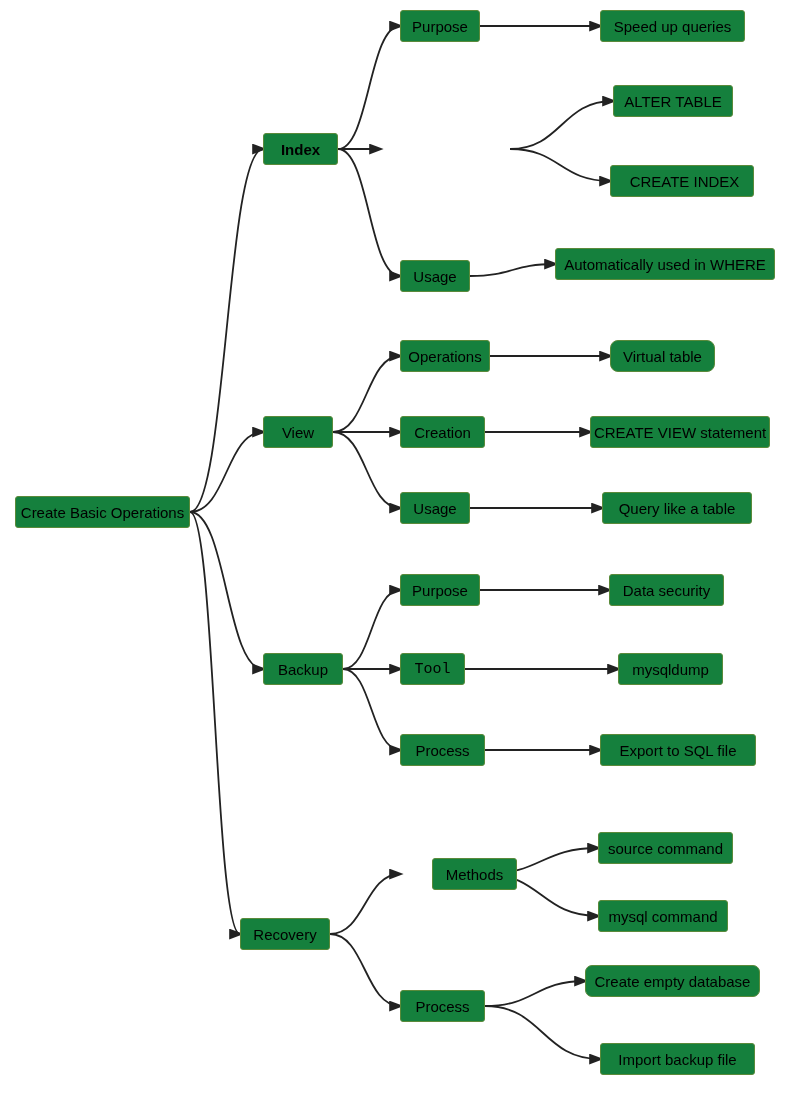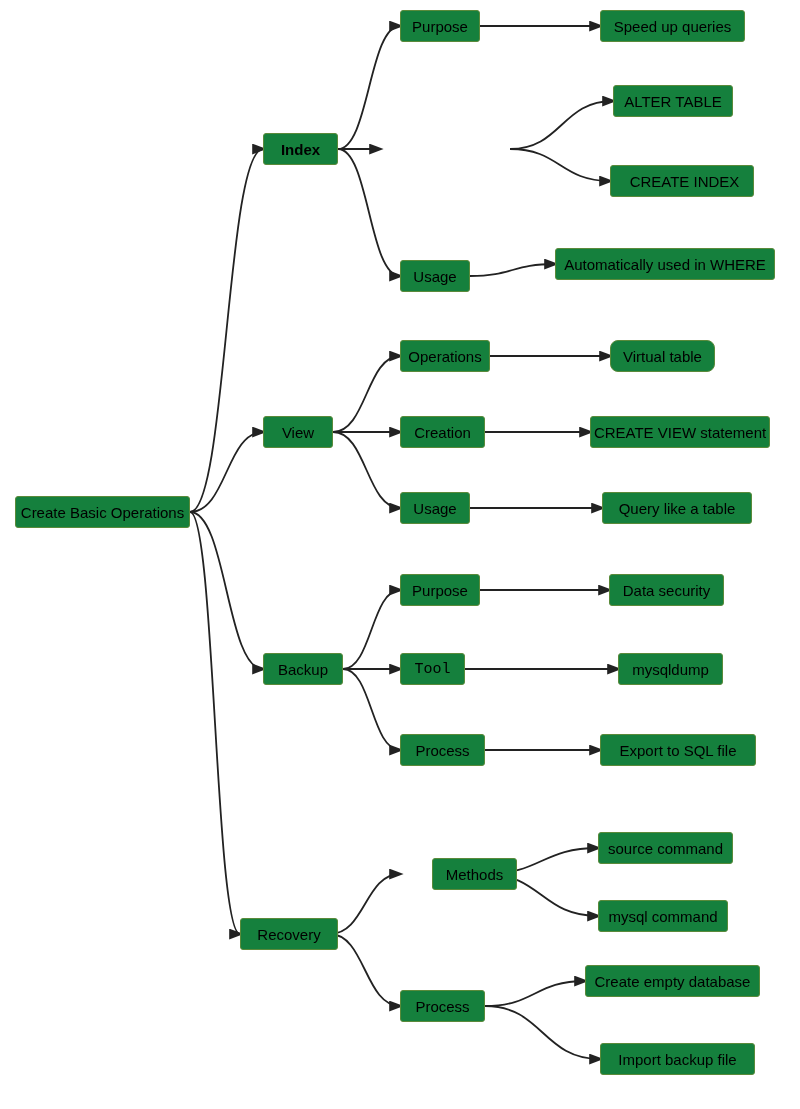--- a/index.html
+++ b/index.html
@@ -73,21 +73,21 @@
       <path d="M330,934 C365,934 365,1006 400,1006" fill="none" stroke="#222" stroke-width="1.8" marker-end="url(#arrow)"></path>
       <path d="M485,874 C541.5,874 541.5,848 598,848" fill="none" stroke="#222" stroke-width="1.8" marker-end="url(#arrow)"></path>
       <path d="M485,874 C541.5,874 541.5,916 598,916" fill="none" stroke="#222" stroke-width="1.8" marker-end="url(#arrow)"></path>
       <path d="M485,1006 C535,1006 535,981 585,981" fill="none" stroke="#222" stroke-width="1.8" marker-end="url(#arrow)"></path>
       <path d="M485,1006 C542.5,1006 542.5,1059 600,1059" fill="none" stroke="#222" stroke-width="1.8" marker-end="url(#arrow)"></path>
     </svg>
 <div class="node" style="left: 15px; top: 496px; width: 175px; height: 32px;">Create Basic Operations</div>
     <div class="node" style="left: 263px; top: 133px; width: 75px; height: 32px; font-weight: bold;">Index</div>
     <div class="node" style="left: 263px; top: 416px; width: 70px; height: 32px;">View</div>
     <div class="node" style="left: 263px; top: 653px; width: 80px; height: 32px;">Backup</div>
-    <div class="node" style="left: 240px; top: 918px; width: 98px; height: 32px;">Recovery</div>
+    <div class="node" style="left: 240px; top: 918px; width: 90px; height: 32px;">Recovery</div>
     <div class="node" style="left: 400px; top: 10px; width: 80px; height: 32px;">Purpose</div>
     <div class="node" style="left: 400px; top: 260px; width: 70px; height: 32px;">Usage</div>
     <div class="node" style="left: 600px; top: 10px; width: 145px; height: 32px;">Speed up queries</div>
     <div class="node" style="left: 613px; top: 85px; width: 120px; height: 32px;">ALTER TABLE</div>
     <div class="node" style="left: 610px; top: 165px; width: 144px; height: 32px; padding-left: 15px;">CREATE INDEX</div>
     <div class="node" style="left: 555px; top: 248px; width: 220px; height: 32px;">Automatically used in WHERE</div>
     <div class="node" style="left: 400px; top: 340px; width: 90px; height: 32px;">Operations</div>
     <div class="node" style="left: 400px; top: 416px; width: 85px; height: 32px;">Creation</div>
     <div class="node" style="left: 400px; top: 492px; width: 70px; height: 32px;">Usage</div>
     <div class="node" style="left: 610px; top: 340px; width: 105px; height: 32px; border-radius: 8px;">Virtual table</div>
@@ -96,15 +96,15 @@
     <div class="node" style="left: 400px; top: 574px; width: 80px; height: 32px;">Purpose</div>
     <div class="node" style="left: 400px; top: 653px; width: 65px; height: 32px; font-family: Liberation Mono, monospace;">Tool</div>
     <div class="node" style="left: 400px; top: 734px; width: 85px; height: 32px;">Process</div>
     <div class="node" style="left: 609px; top: 574px; width: 115px; height: 32px;">Data security</div>
     <div class="node" style="left: 618px; top: 653px; width: 105px; height: 32px;">mysqldump</div>
     <div class="node" style="left: 600px; top: 734px; width: 156px; height: 32px;">Export to SQL file</div>
     <div class="node" style="left: 400px; top: 858px; width: 85px; height: 32px; margin-left: 32px;">Methods</div>
     <div class="node" style="left: 400px; top: 990px; width: 85px; height: 32px;">Process</div>
     <div class="node" style="left: 598px; top: 900px; width: 130px; height: 32px;">mysql command</div>
     <div class="node" style="left: 598px; top: 832px; width: 135px; height: 32px;">source command</div>
-    <div class="node" style="left: 585px; top: 965px; width: 175px; height: 32px;">Create empty database</div>
+    <div class="node" style="left: 585px; top: 965px; width: 175px; height: 32px; border-radius: 7px;">Create empty database</div>
     <div class="node" style="left: 600px; top: 1043px; width: 155px; height: 32px;">Import backup file</div>
   </div>
 
 </body></html>

